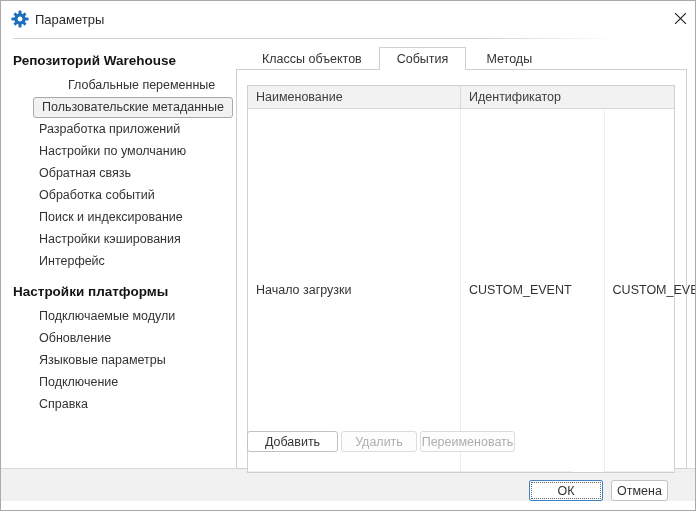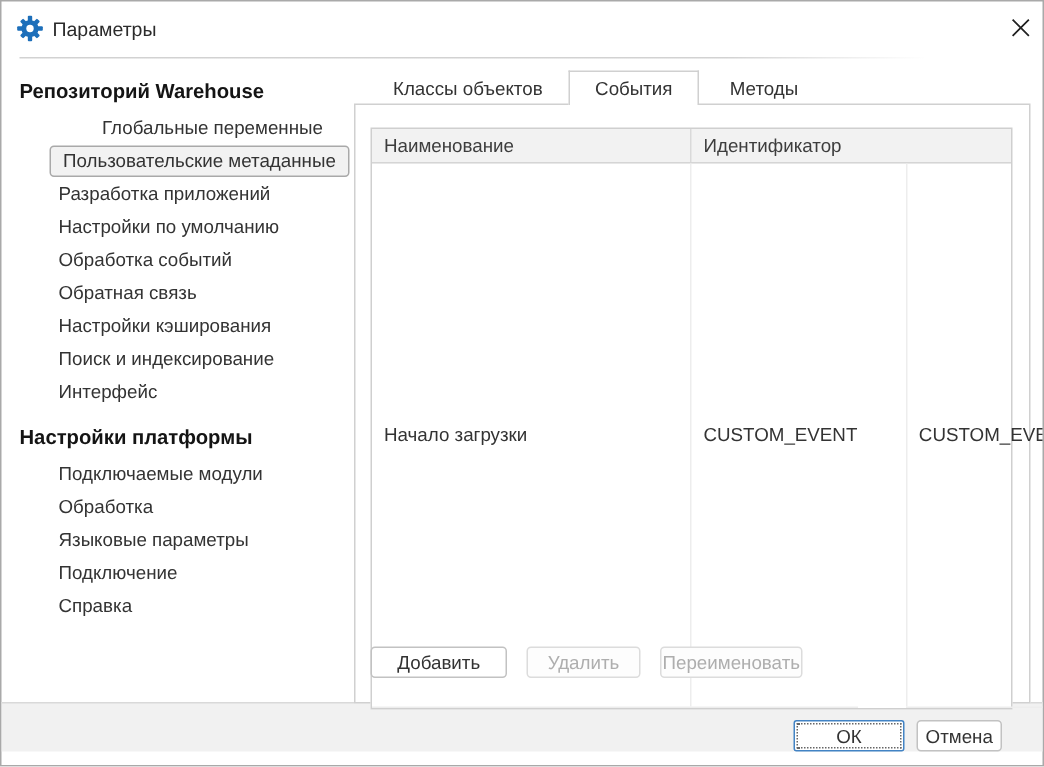--- a/index.html
+++ b/index.html
@@ -42,21 +42,21 @@
   .th.c1 { width:212px; flex:none; }
   .th.c2 { flex:1; border-left:1px solid #d9d9d9; }
   .tbody { flex:1; display:flex; flex-direction:row;gap:32px; }
   .tr { flex:1; display:flex; border-bottom:1px solid #ededed; }
   .tr:last-child { border-bottom:none; }
   .td { display:flex; align-items:center; padding-left:8px; font-size:12.5px; color:#333;
     box-sizing:border-box; white-space:nowrap; overflow:hidden; }
   .td.c1 { width:212px; flex:none; }
   .td.c2 { flex:1; border-left:1px solid #ededed; }
   
-  .btn-row { position:absolute; left:246px; top:430px; display:flex; gap:13px; z-index:3; }
+  .btn-row { position:absolute; left:246px; top:430px; display:flex; gap:3px; z-index:3; }
   .pbtn { height:21px; box-sizing:border-box; background:#fff; border:1px solid #c2c2c2;
     border-radius:3px; font-size:12.5px; color:#333; display:flex; align-items:center;
     justify-content:center; cursor:pointer; font-family:inherit; }
   .pbtn.w-add { width:91px; }
   .pbtn.w-rename { width:95px; }
   .pbtn.w-delete { width:76px; }
   .pbtn.disabled { border-color:#dcdcdc; color:#aeaeae; background:#fdfdfd; cursor:default; }
   
   .footer { position:absolute; left:0; top:467px; width:696px; height:33px;
     background:#f1f1f1; border-top:1px solid #d9d9d9; box-sizing:border-box; }
@@ -104,40 +104,40 @@
       <div class="nav-item selected">
         <div class="lbl" style="display: inline-block;">Пользовательские метаданные</div>
       </div>
       <div class="nav-item">
         <div class="lbl" style="display: inline-block;">Разработка приложений</div>
       </div>
       <div class="nav-item">
         <div class="lbl" style="display: inline-block;">Настройки по умолчанию</div>
       </div>
       <div class="nav-item">
+        <div class="lbl" style="display: inline-block;">Обратная связь</div>
+      </div>
+      <div class="nav-item">
         <div class="lbl" style="display: inline-block;">Обработка событий</div>
       </div>
       <div class="nav-item">
-        <div class="lbl" style="display: inline-block;">Обратная связь</div>
+        <div class="lbl" style="display: inline-block;">Поиск и индексирование</div>
       </div>
       <div class="nav-item">
         <div class="lbl" style="display: inline-block;">Настройки кэширования</div>
       </div>
       <div class="nav-item">
-        <div class="lbl" style="display: inline-block;">Поиск и индексирование</div>
-      </div>
-      <div class="nav-item">
         <div class="lbl" style="display: inline-block;">Интерфейс</div>
       </div>
       <div class="nav-header">Настройки платформы</div>
       <div class="nav-item">
         <div class="lbl" style="display: inline-block;">Подключаемые модули</div>
       </div>
       <div class="nav-item">
-        <div class="lbl" style="display: inline-block;">Обработка</div>
+        <div class="lbl" style="display: inline-block;">Обновление</div>
       </div>
       <div class="nav-item">
         <div class="lbl" style="display: inline-block;">Языковые параметры</div>
       </div>
       <div class="nav-item">
         <div class="lbl" style="display: inline-block; text-align: right;">Подключение</div>
       </div>
       <div class="nav-item">
         <div class="lbl" style="display: inline-block;">Справка</div>
       </div>

